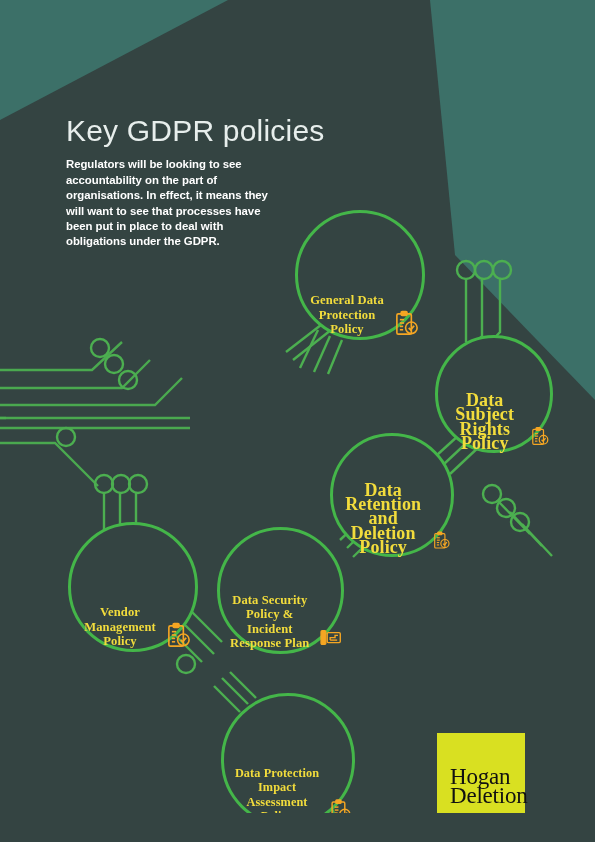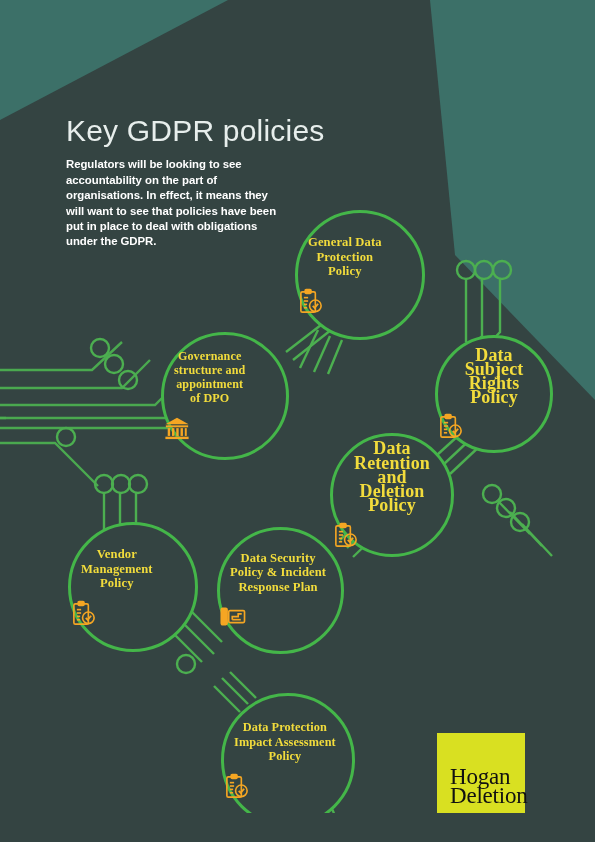--- a/index.html
+++ b/index.html
@@ -47,22 +47,22 @@
   #para-2{left:66px;top:245px;width:205px;}
 
   
   .circle{
     position:absolute;
     border-radius:50%;
     box-sizing:border-box;
     border:3.5px solid #44b649;
     background:#344442;
     display:flex;
-    flex-direction:column;
-    align-items:flex-start;
+    flex-direction:row;
+    align-items:flex-end;
     justify-content:center;
     z-index:5;
     text-align:center;
   }
   .circle .cap{
     color:#f2dc3c;
     font-family:"Liberation Serif", serif;
     font-weight:700;
     font-size:12.6px;
     line-height:14.6px;
@@ -211,21 +211,21 @@
     <circle cx="121" cy="484" r="9"></circle>
     <circle cx="138" cy="484" r="9"></circle>
     <circle cx="492" cy="494" r="9"></circle>
     <circle cx="506" cy="508" r="9"></circle>
     <circle cx="520" cy="522" r="9"></circle>
     <circle cx="186" cy="664" r="9"></circle>
     <circle cx="325" cy="815" r="9"></circle>
   </svg>
 
   <h1 class="title">Key GDPR policies</h1>
-  <p class="para" id="para-1">Regulators will be looking to see accountability on the part of organisations. In effect, it means they will want to see that policies have been put in place to deal with obligations under the GDPR.</p>
+  <p class="para" id="para-1">Regulators will be looking to see accountability on the part of organisations. In effect, it means they will want to see that processes have been put in place to deal with obligations under the GDPR.</p>
 
   <div class="circle" id="c-general">
     <div class="cap">General Data
 Protection
 Policy</div>
     <span class="ico">
       <svg viewBox="0 0 26 28" xmlns="http://www.w3.org/2000/svg" fill="none" stroke="#f5a623" stroke-width="1.7">
         <rect x="2.5" y="4" width="15" height="21" rx="1.5"></rect>
         <rect x="7" y="1.6" width="6" height="4" rx="1" fill="#f5a623"></rect>
         <line x1="5.6" y1="10" x2="10" y2="10"></line>
@@ -248,38 +248,20 @@
         <line x1="5.6" y1="10" x2="10" y2="10"></line>
           <line x1="5.6" y1="13.5" x2="10" y2="13.5"></line>
         <line x1="5.6" y1="17" x2="9" y2="17"></line>
           <line x1="5.6" y1="20.5" x2="9" y2="20.5"></line>
         <circle cx="17.5" cy="18.5" r="6"></circle>
         <path d="M14.8 18.6 L16.8 20.6 L20.4 16.3" stroke-width="1.9"></path>
       </svg>
     </span>
   </div>
 
-  <div class="circle" id="c-governance">
-    <div class="cap">Governance
-structure and
-appointment
-of DPO</div>
-    <span class="ico">
-      <svg viewBox="0 0 28 26" xmlns="http://www.w3.org/2000/svg" fill="#f5a623">
-        <polygon points="14,1.5 26.5,8.5 1.5,8.5"></polygon>
-        <rect x="2" y="9.6" width="24" height="2.1"></rect>
-        <rect x="4" y="12.6" width="2.6" height="8.4"></rect>
-        <rect x="8.6" y="12.6" width="2.6" height="8.4"></rect>
-        <rect x="13.2" y="12.6" width="2.6" height="8.4"></rect>
-        <rect x="17.8" y="12.6" width="2.6" height="8.4"></rect>
-        <rect x="22.4" y="12.6" width="2.1" height="8.4"></rect>
-        <rect x="1.5" y="21.8" width="25" height="2.6"></rect>
-      </svg>
-    </span>
-  </div>
 
   <div class="circle" id="c-retention">
     <div class="cap">Data Retention
 and Deletion
 Policy</div>
     <span class="ico">
       <svg viewBox="0 0 26 28" xmlns="http://www.w3.org/2000/svg" fill="none" stroke="#f5a623" stroke-width="1.7">
         <rect x="2.5" y="4" width="15" height="21" rx="1.5"></rect>
         <rect x="7" y="1.6" width="6" height="4" rx="1" fill="#f5a623"></rect>
         <line x1="5.6" y1="10" x2="10" y2="10"></line>

